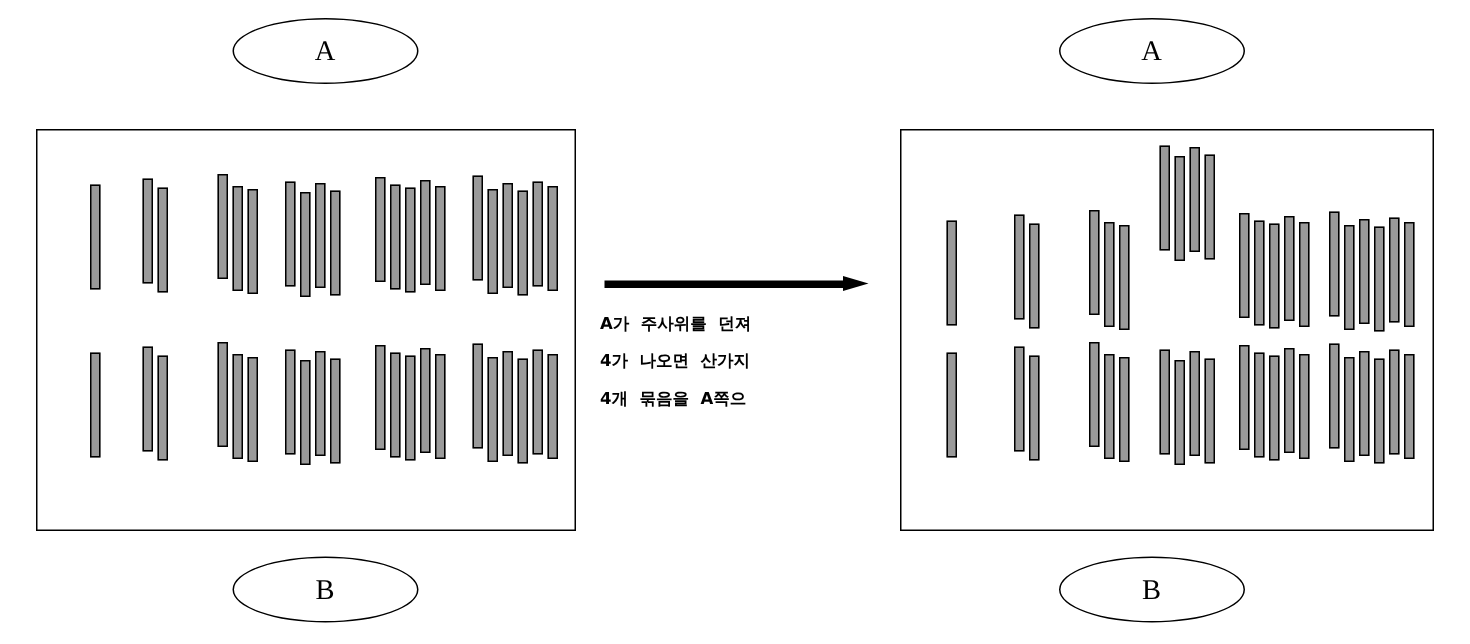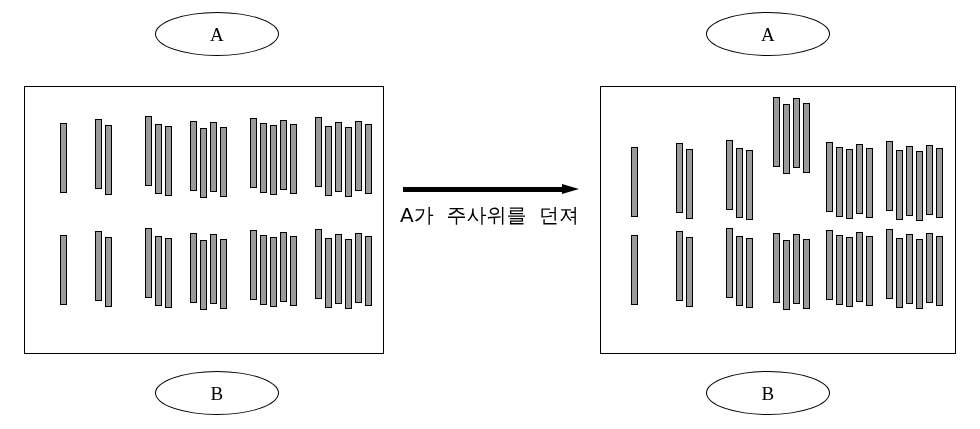--- a/index.html
+++ b/index.html
@@ -83,22 +83,22 @@
     height: 0;
     border-top: 5.5px solid transparent;
     border-bottom: 5.5px solid transparent;
     border-left: 17px solid #000000;
   }
 
   
   .caption {
     position: absolute;
     font-family: "DejaVu Sans", "Liberation Sans", sans-serif;
-    font-size: 20px;
-    font-weight: 400;
+    font-size: 11px;
+    font-weight: 700;
     color: #000000;
     line-height: 25px;
     white-space: pre;
   }
   .caption div { white-space: pre; }
 </style>
 </head>
 <body>
 
 <div id="stage">
@@ -182,21 +182,21 @@
 
   <div class="ellipse" style="left:155px; top:371px; width:124px; height:44px;">
     <span>B</span>
   </div>
 
   <div class="arrow" style="left:403px; top:184px; width:176px; height:11px;">
     <div class="shaft" style="width:160px;"></div>
     <div class="head" style="left:159px;"></div>
   </div>
 
-  <div class="caption" id="caption" style="left:400px; top:203px; width:190px;"><div>A가  주사위를  던져</div></div>
+  <div class="caption" id="caption" style="left:400px; top:203px; width:190px;"><div>A가  주사위를  던져</div><div>4가  나오면  산가지</div><div>4개  묶음을  A쪽으</div></div>
 
   <div class="ellipse" style="left:706px; top:12px; width:124px; height:44px;">
     <span>A</span>
   </div>
 
   <div class="box" style="left:600px; top:86px; width:356px; height:268px;">
     <div class="stick-row" id="right-top-row">
         <div class="group" style="left: 30px; width: 16px;">
           <div class="stick" style="left: 0px; top: 60px; height: 70px;"></div>
         </div>

